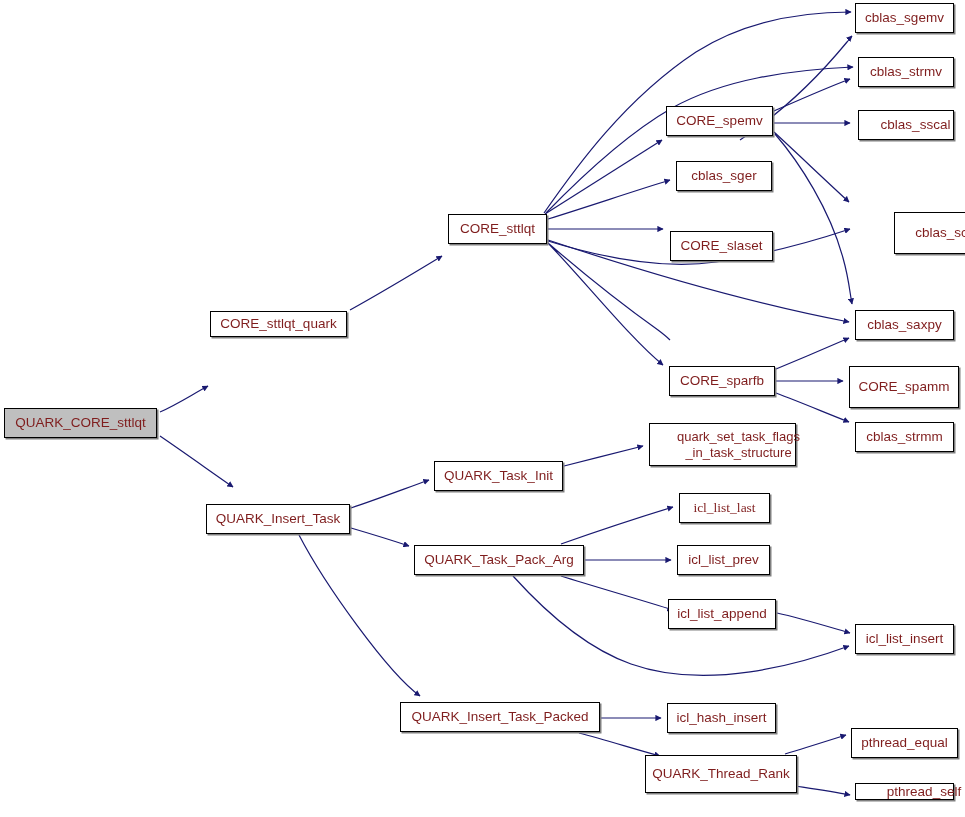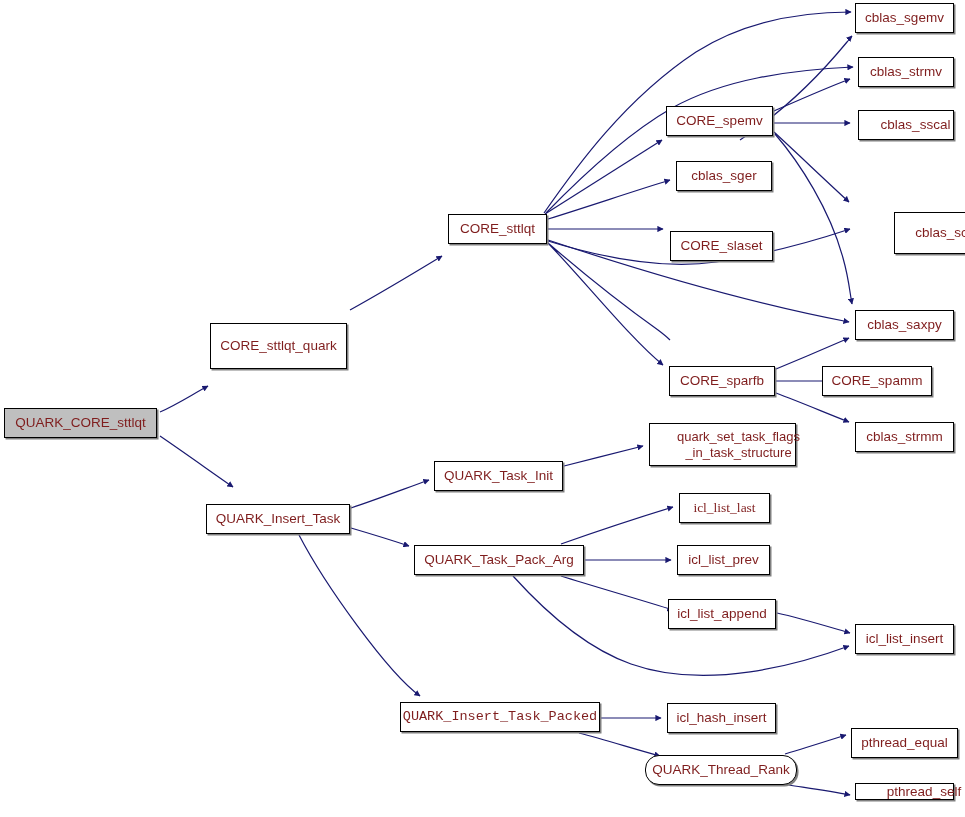--- a/index.html
+++ b/index.html
@@ -83,41 +83,41 @@
         <path d="M513,576 C541,607 583,647 631,664 C707,691 800,664 849,646" marker-end="url(#arrow)" stroke="#191970"></path>
         <path d="M777,613 C800,618 826,626 850,633" marker-end="url(#arrow)" stroke="#191970"></path>
         <path d="M601,718 L661,718" marker-end="url(#arrow)" stroke="#191970"></path>
         <path d="M579,733 C606,740 634,749 660,756" marker-end="url(#arrow)" stroke="#191970"></path>
         <path d="M785,754 C805,748 827,741 846,735" marker-end="url(#arrow)" stroke="#191970"></path>
         <path d="M789,785 C808,788 829,791 850,795" marker-end="url(#arrow)" stroke="#191970"></path>
       </g>
   </svg>
   <div id="node-layer">
       <div class="node root" style="left: 4px; top: 408px; width: 153px; height: 30px; background: rgb(191, 191, 191);">QUARK_CORE_sttlqt</div>
-      <div class="node" style="left: 210px; top: 323px; width: 137px; height: 46px;">CORE_sttlqt_quark</div>
+      <div class="node" style="left: 210px; top: 311px; width: 137px; height: 26px;">CORE_sttlqt_quark</div>
       <div class="node" style="left: 448px; top: 214px; width: 99px; height: 30px;">CORE_sttlqt</div>
       <div class="node" style="left: 666px; top: 106px; width: 107px; height: 30px;">CORE_spemv</div>
       <div class="node" style="left: 855px; top: 3px; width: 99px; height: 30px;">cblas_sgemv</div>
       <div class="node" style="left: 858px; top: 57px; width: 96px; height: 30px;">cblas_strmv</div>
       <div class="node" style="left: 858px; top: 110px; width: 96px; height: 30px; padding-left: 19px;">cblas_sscal</div>
       <div class="node" style="left: 676px; top: 161px; width: 96px; height: 30px;">cblas_sger</div>
       <div class="node" style="left: 670px; top: 214px; width: 103px; height: 30px; margin-top: 17px;">CORE_slaset</div>
       <div class="node" style="left: 894px; top: 212px; width: 99px; height: 42px; padding-left: 18px;">cblas_scopy</div>
       <div class="node" style="left: 855px; top: 310px; width: 99px; height: 30px;">cblas_saxpy</div>
       <div class="node" style="left: 669px; top: 366px; width: 106px; height: 30px;">CORE_sparfb</div>
-      <div class="node" style="left: 822px; top: 366px; width: 110px; height: 30px;">CORE_spamm</div>
+      <div class="node" style="left: 849px; top: 366px; width: 110px; height: 42px;">CORE_spamm</div>
       <div class="node" style="left: 855px; top: 422px; width: 99px; height: 30px;">cblas_strmm</div>
       <div class="node two-line" style="left: 649px; top: 423px; width: 147px; height: 43px; padding-left: 32px;">quark_set_task_flags
 _in_task_structure</div>
       <div class="node" style="left: 206px; top: 504px; width: 144px; height: 30px;">QUARK_Insert_Task</div>
       <div class="node" style="left: 434px; top: 461px; width: 129px; height: 30px;">QUARK_Task_Init</div>
       <div class="node" style="left: 414px; top: 545px; width: 170px; height: 30px;">QUARK_Task_Pack_Arg</div>
       <div class="node" style="left: 679px; top: 493px; width: 91px; height: 30px; font-family: Liberation Serif, serif;">icl_list_last</div>
       <div class="node" style="left: 677px; top: 545px; width: 93px; height: 30px;">icl_list_prev</div>
       <div class="node" style="left: 668px; top: 599px; width: 108px; height: 30px;">icl_list_append</div>
       <div class="node" style="left: 855px; top: 624px; width: 99px; height: 30px;">icl_list_insert</div>
-      <div class="node" style="left: 400px; top: 702px; width: 200px; height: 30px; font-family: Liberation Mono, monospace;">QUARK_Insert_Task_Packed</div>
+      <div class="node" style="left: 400px; top: 702px; width: 200px; height: 30px;">QUARK_Insert_Task_Packed</div>
       <div class="node" style="left: 667px; top: 703px; width: 109px; height: 30px;">icl_hash_insert</div>
-      <div class="node" style="left: 645px; top: 755px; width: 152px; height: 30px; border-radius: 14px;">QUARK_Thread_Rank</div>
+      <div class="node" style="left: 645px; top: 755px; width: 152px; height: 38px;">QUARK_Thread_Rank</div>
       <div class="node" style="left: 851px; top: 728px; width: 107px; height: 30px;">pthread_equal</div>
       <div class="node" style="left: 855px; top: 783px; width: 99px; height: 17px; padding-left: 39px;">pthread_self</div>
     </div>
 </div>
 
 </body></html>

